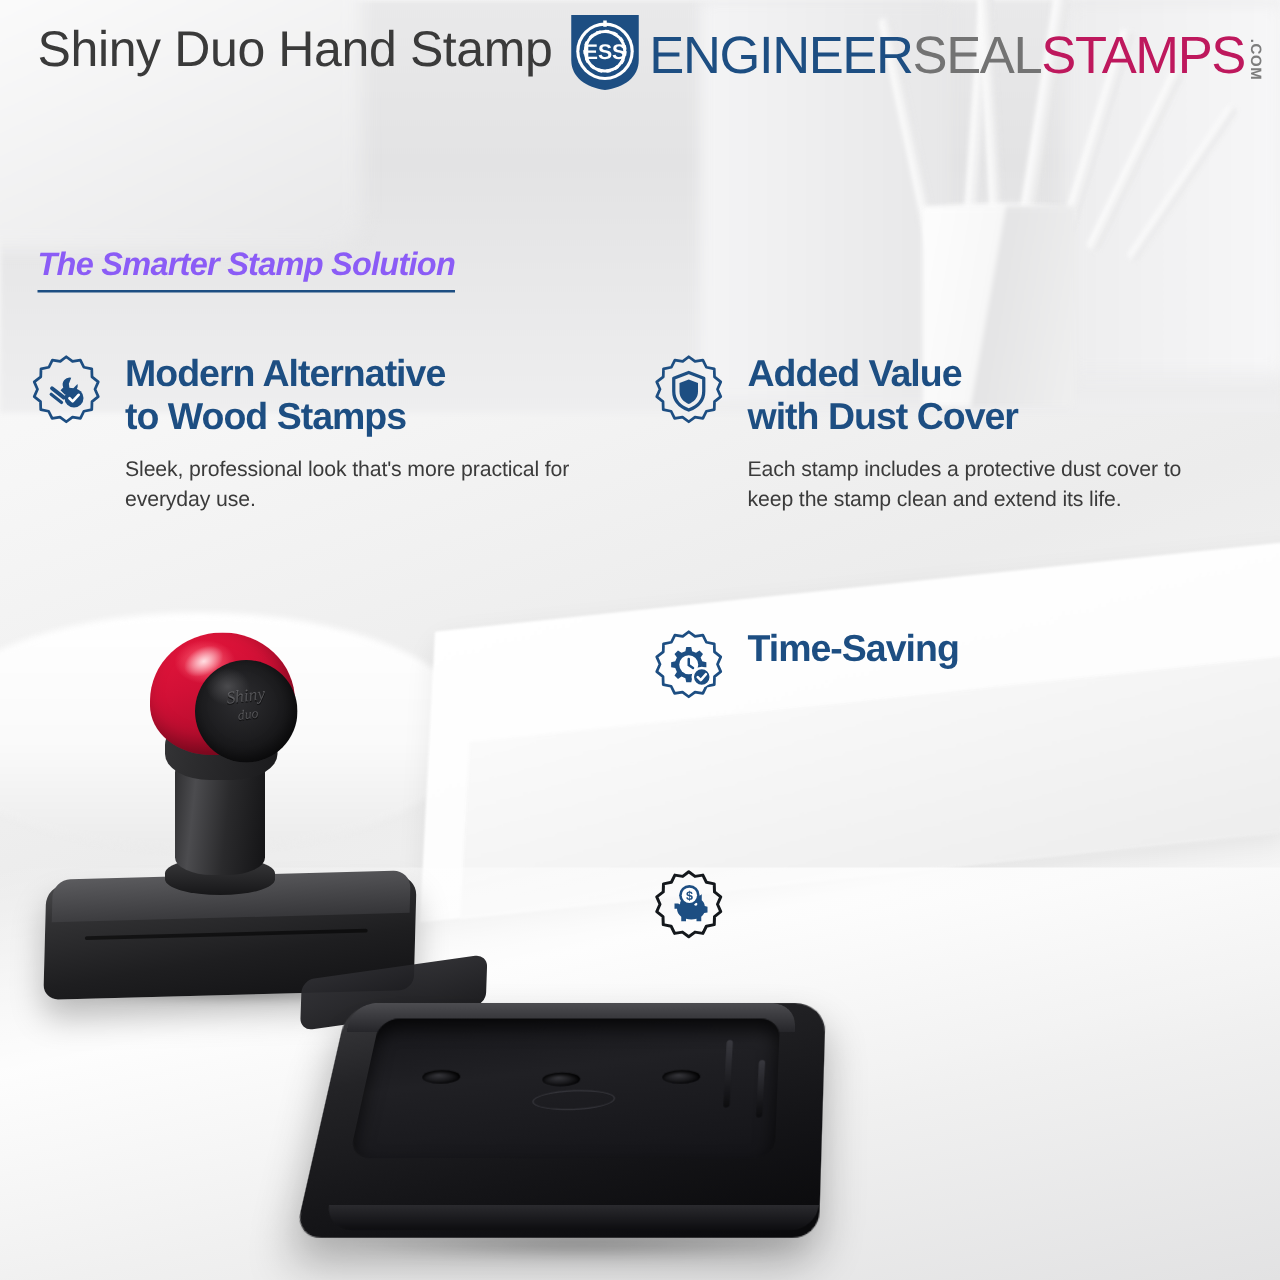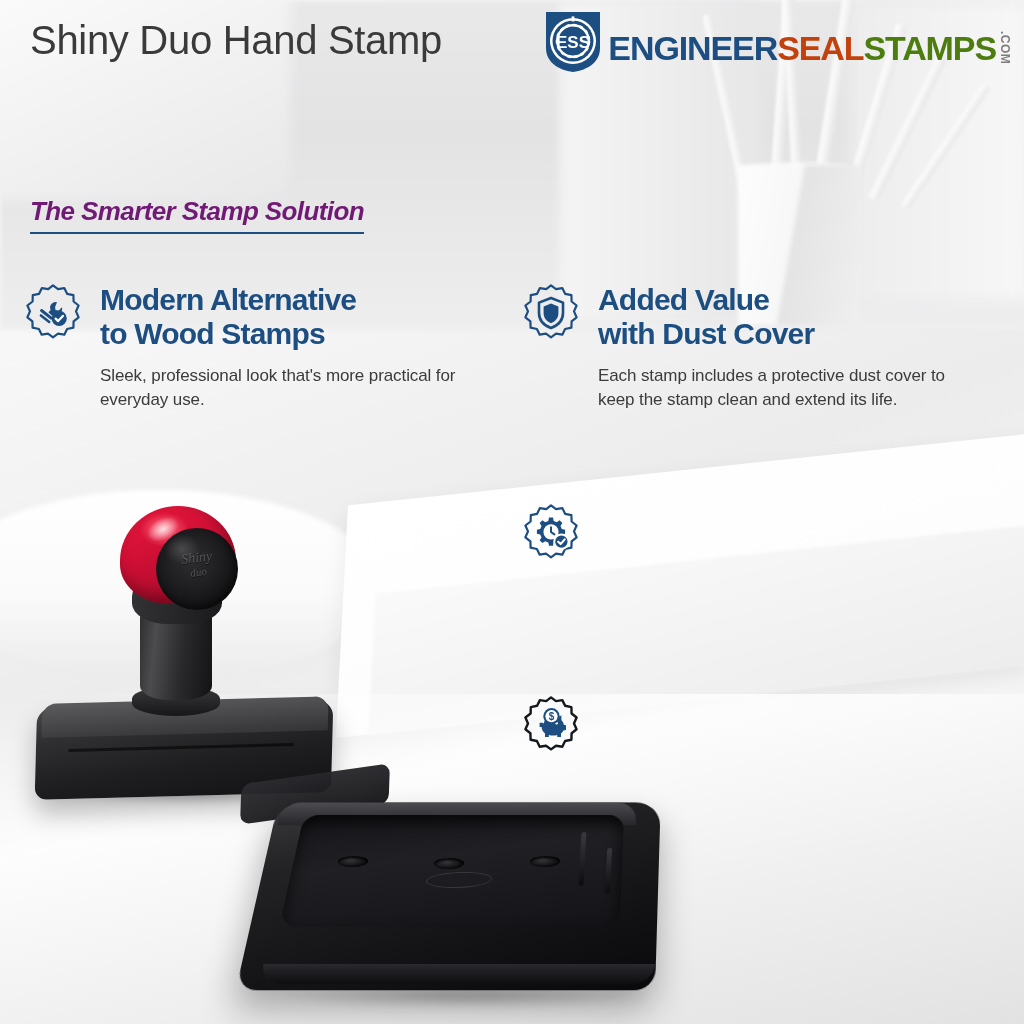--- a/index.html
+++ b/index.html
@@ -103,33 +103,33 @@
 
   .big-title {
     position:absolute; left:26px; top:72px;
     font-size:88px; font-weight:800; color:#1d4e82;
     letter-spacing:-2.2px; line-height:1;
   }
 
   .subtitle-wrap { position:absolute; left:30px; top:196px; }
   .subtitle {
     font-size:26px; font-weight:800; font-style:italic;
-    color:#701a75; letter-spacing:-0.6px; white-space:nowrap;
+    color:#8b5cf6; letter-spacing:-0.6px; white-space:nowrap;
     padding-bottom:5px;
   }
   .subtitle-rule { height:2px; background:#1d4e82; width:100%; }
 
   
   .logo { position:absolute; right:12px; top:10px; display:flex; align-items:center; height:64px; }
   .logo-badge { width:62px; height:64px; flex:none; margin-right:4px; }
   .logo-words { display:flex; align-items:flex-end; height:46px; }
-  .lw { font-weight:700; font-size:34px; line-height:1; letter-spacing:-1.1px; }
+  .lw { font-weight:400; font-size:42px; line-height:1; letter-spacing:-1.1px; }
   .lw-eng { color:#1d4e82; }
-  .lw-seal { color:#c2410c; }
-  .lw-stamps { color:#4d7c0f; }
+  .lw-seal { color:#737373; }
+  .lw-stamps { color:#be185d; }
   .lw-dot {
     color:#7d7d7d; font-size:12px; font-weight:700; letter-spacing:0.5px;
     writing-mode:vertical-rl; margin-left:2px; margin-bottom:1px;
   }
 
   
   .feature { position:absolute; display:flex; }
   .f-icon { width:58px; height:58px; flex:none; margin-right:18px; }
   .f-body { }
   .f-head {
@@ -397,20 +397,21 @@
         <path d="M27 14.6 h4 l0.7 3.3 3.1 1.3 2.8-1.9 2.8 2.8 -1.9 2.8 1.3 3.1 3.3 0.7 v4 l-3.3 0.7 -1.3 3.1 1.9 2.8 -2.8 2.8 -2.8-1.9 -3.1 1.3 -0.7 3.3 h-4 l-0.7-3.3 -3.1-1.3 -2.8 1.9 -2.8-2.8 1.9-2.8 -1.3-3.1 -3.3-0.7 v-4 l3.3-0.7 1.3-3.1 -1.9-2.8 2.8-2.8 2.8 1.9 3.1-1.3 Z"></path>
       </g>
       <circle cx="29" cy="28.8" r="7.6" fill="#ffffff"></circle>
       <g stroke="#1d4e82" stroke-width="2" stroke-linecap="round" fill="none">
         <path d="M29 24.2 V29 L32.4 31.4"></path>
       </g>
       <circle cx="39.4" cy="38.6" r="7.2" fill="#1d4e82" stroke="#ffffff" stroke-width="2"></circle>
       <path d="M36.2 38.7 38.6 41.1 42.7 36.4" fill="none" stroke="#ffffff" stroke-width="2.1" stroke-linecap="round" stroke-linejoin="round"></path>
     </svg>
     <div class="f-body">
+      <div class="f-head">Time-Saving</div>
     </div>
   </div>
 
   <div class="feature" id="feature-4">
     <svg class="f-icon" viewBox="0 0 58 58">
       <path d="M29 2.4 34 6.1 40.3 5.1 43.1 10.8 49.4 12.1 49.6 18.5 54.6 22.5 52 28.4 54.6 34.3 49.6 38.3 49.4 44.7 43.1 46 40.3 51.7 34 50.7 29 54.4 24 50.7 17.7 51.7 14.9 46 8.6 44.7 8.4 38.3 3.4 34.3 6 28.4 3.4 22.5 8.6 18.5 8.8 12.1 15.1 10.8 17.9 5.1 24.2 6.1 Z" fill="none" stroke="#14181c" stroke-width="2.4" stroke-linejoin="round"></path>
       <g fill="#1d4e82">
         <path d="M22 28.5 C22 24.2 26 21.2 31 21.2 C33 21.2 34.8 21.7 36.3 22.5 L39.4 20.3 V25.2 C40.8 26.4 41.6 28 41.8 29.7 L44 30.3 V35 L41.4 35.4 C40.8 36.6 40 37.6 39 38.4 V42 H35.2 V39.9 C33.9 40.3 32.5 40.5 31 40.5 C29.5 40.5 28.1 40.3 26.8 39.9 V42 H23 V38.4 C20.9 36.8 19.6 34.6 19.6 32 H17.6 V27.8 H20.2 C20.7 27.8 21.3 28.1 22 28.5 Z"></path>
         <circle cx="34.6" cy="28.2" r="1.3" fill="#ffffff"></circle>
         <circle cx="29.5" cy="21.2" r="8.2"></circle>

